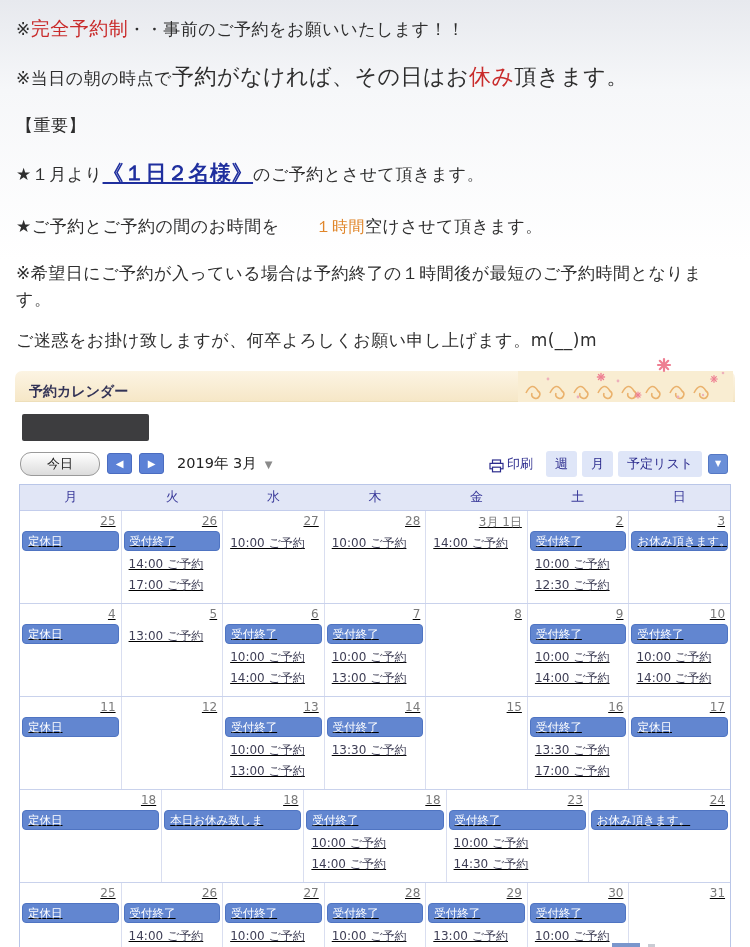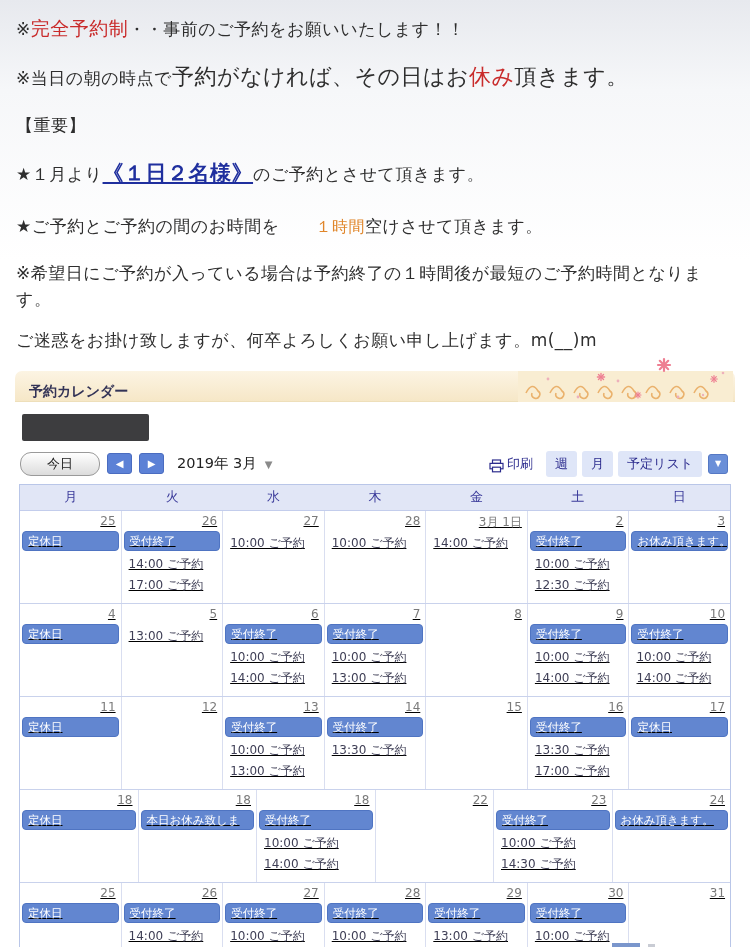--- a/index.html
+++ b/index.html
@@ -317,23 +317,20 @@
                 <div class="date-strip">18</div>
                 <div class="badge">本日お休み致しま</div>
               </div>
               <div class="cell">
                 <div class="date-strip">18</div>
                 <div class="badge">受付終了</div>
                 <div class="event">10:00 ご予約</div>
                 <div class="event">14:00 ご予約</div>
               </div>
               <div class="cell">
-                <div class="date-strip">22</div>
-              </div>
-              <div class="cell">
                 <div class="date-strip">23</div>
                 <div class="badge">受付終了</div>
                 <div class="event">10:00 ご予約</div>
                 <div class="event">14:30 ご予約</div>
               </div>
               <div class="cell">
                 <div class="date-strip">24</div>
                 <div class="badge">お休み頂きます。</div>
               </div>
             </div>

